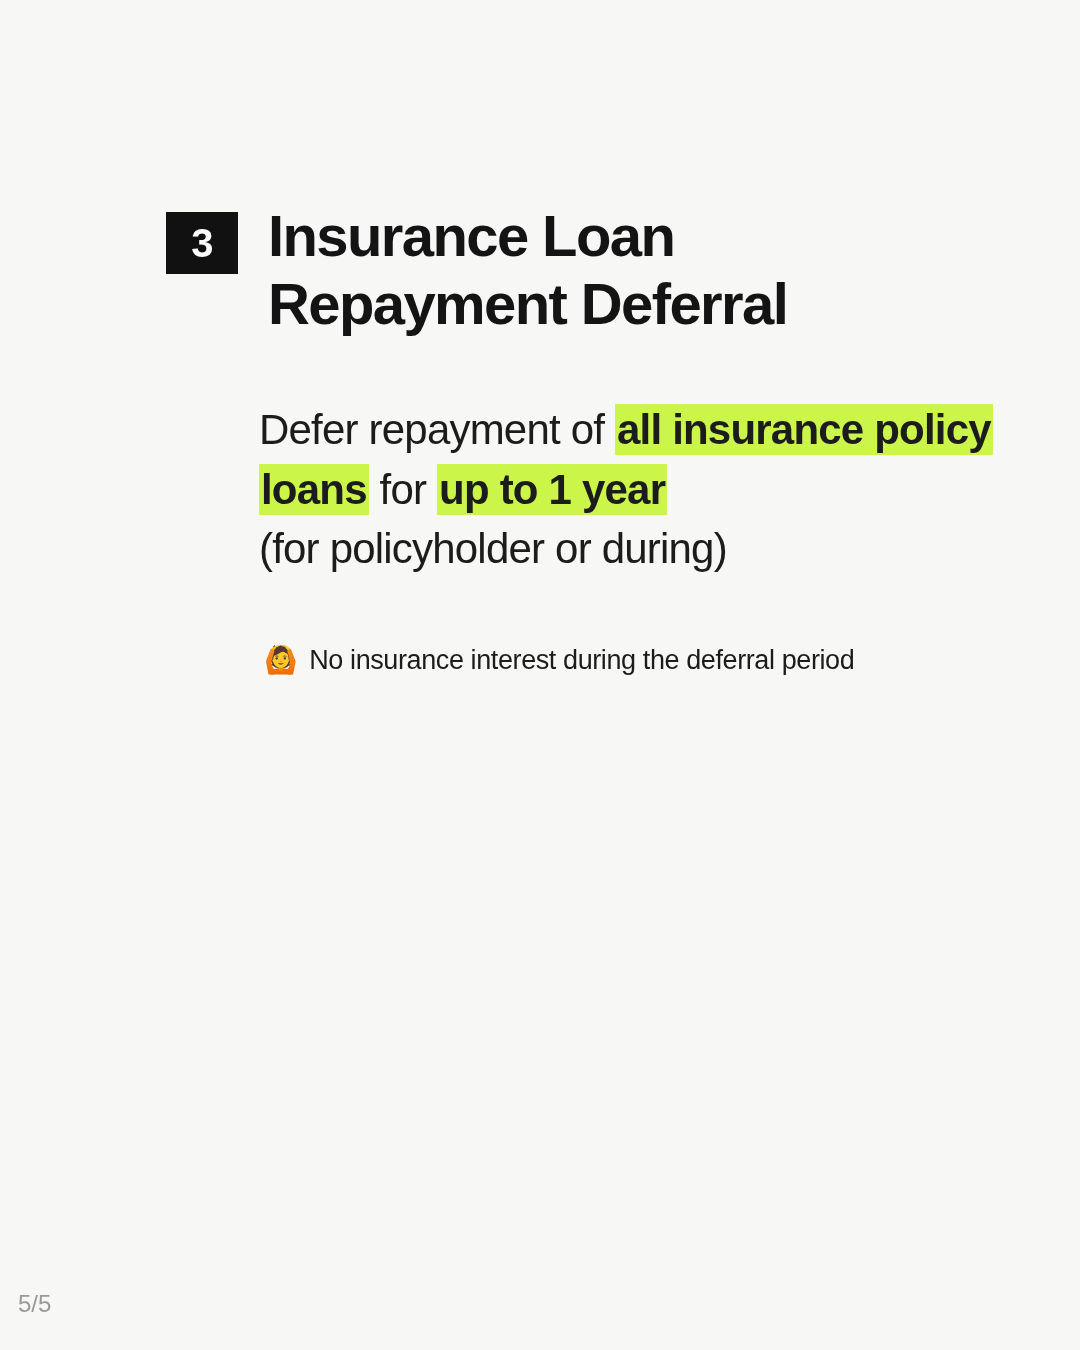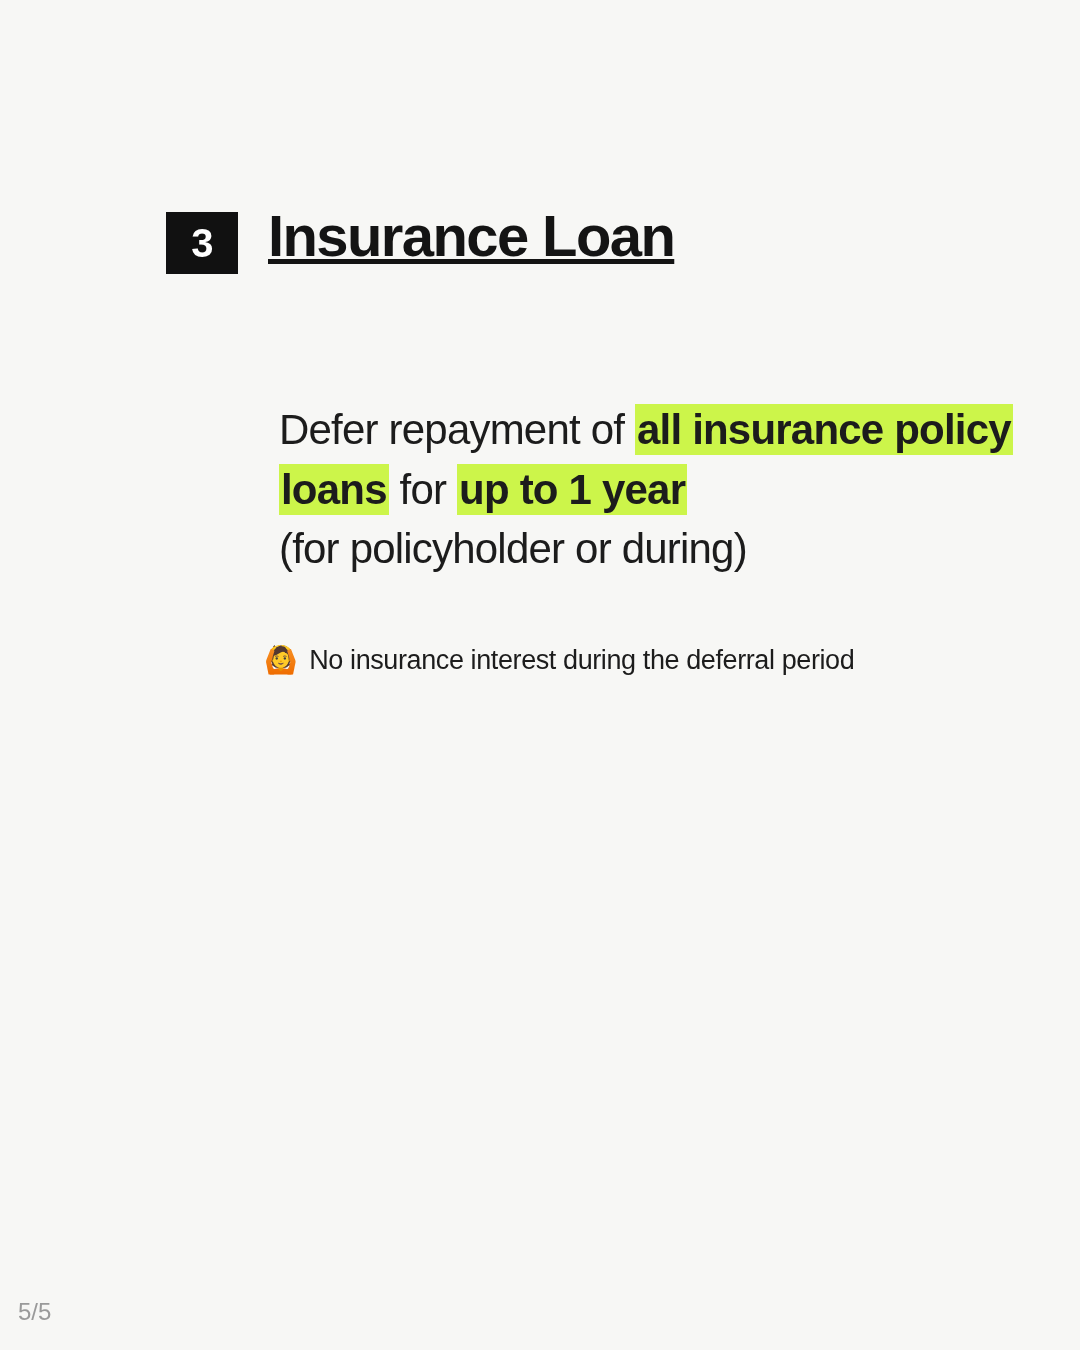--- a/index.html
+++ b/index.html
@@ -45,34 +45,32 @@
 
   .title {
     margin-left: 30px;
     font-size: 58px;
     font-weight: 700;
     line-height: 1.17;
     letter-spacing: -1.6px;
     color: #141414;
     max-width: 700px;
     margin-top: -10px;
-    text-decoration: underline;
   }
 
   
   .body-text {
     position: absolute;
     left: 259px;
     top: 400px;
     width: 740px;
     font-size: 42px;
     line-height: 1.42;
     letter-spacing: -0.8px;
     color: #1c1c1c;
-    margin-left: 20px;
   }
 
   .hl {
     background: #ccf54a;
     font-weight: 700;
     box-decoration-break: clone;
     -webkit-box-decoration-break: clone;
     padding: 2px 2px;
   }
 
@@ -96,35 +94,36 @@
   .note-emoji {
     font-size: 27px;
     margin-right: 12px;
     line-height: 1;
   }
 
   
   .page-counter {
     position: absolute;
     left: 18px;
-    bottom: 24px;
+    bottom: 32px;
     font-size: 24px;
     color: #9a9a9a;
     letter-spacing: 0px;
   }
 </style>
 </head>
 <body>
 
 <div class="slide">
 
   <div class="header">
     <div class="badge">3</div>
     <h1 class="title">
       <span>Insurance Loan</span><br>
+      <span>Repayment Deferral</span>
     </h1>
   </div>
 
   <div class="body-text">
     <span>Defer repayment of </span><span class="hl">all insurance policy loans</span><span> for </span><span class="hl">up to 1 year</span>
     <span class="bodyline">(for policyholder or during)</span>
   </div>
 
   <div class="note">
     <span class="note-emoji">🙆</span>

